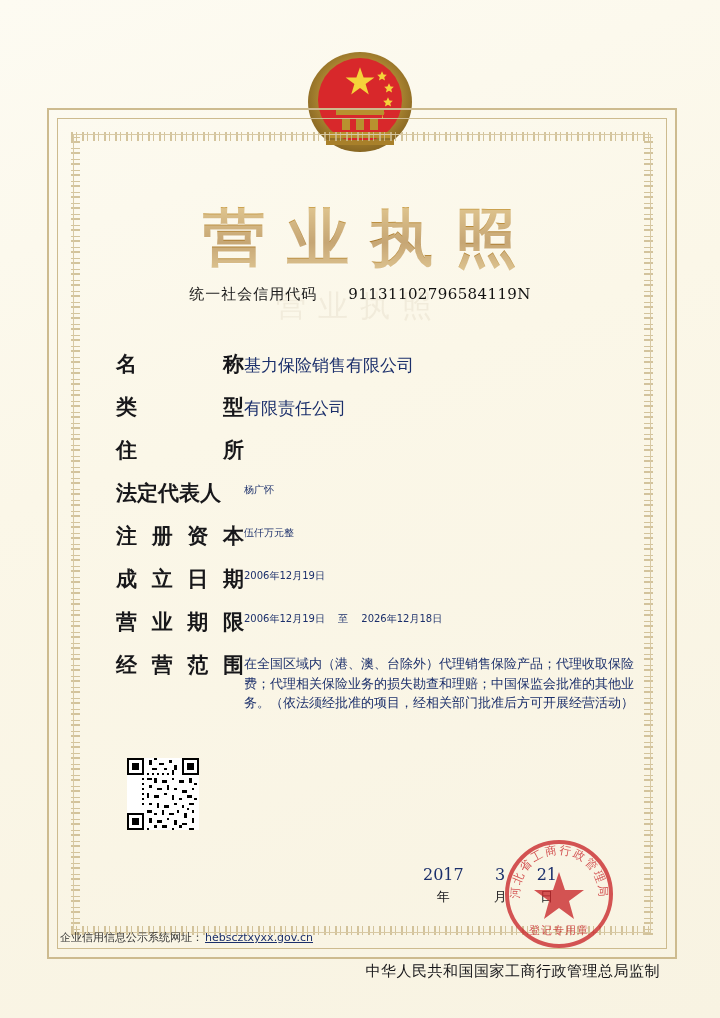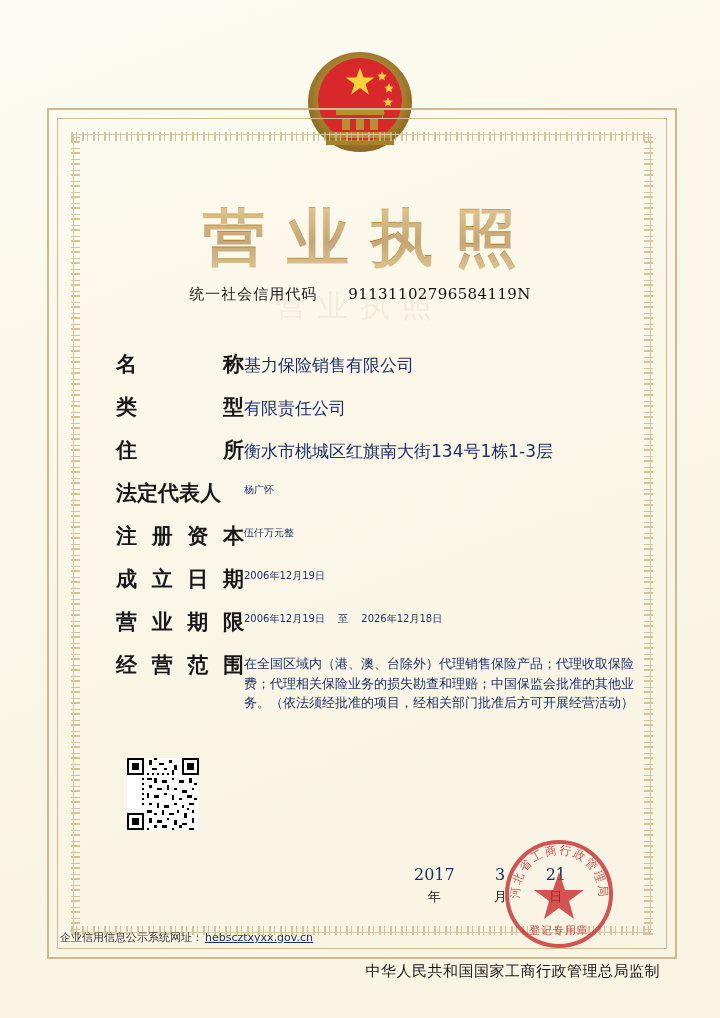--- a/index.html
+++ b/index.html
@@ -110,21 +110,21 @@
 
   
   .reg{
     position:absolute;left:360px;top:855px;width:260px;
   }
   .reg-title{
     font-size:20px;font-weight:bold;color:#17171a;letter-spacing:8px;
     text-align:center;text-indent:8px;
   }
   .reg-date{
-    margin-top:10px;display:flex;justify-content:center;gap:39px;
+    margin-top:10px;display:flex;justify-content:center;gap:30px;
     font-family:"DejaVu Serif","Liberation Serif",serif;
     font-size:16px;color:#1b2f6b;
   }
   .reg-date .unit{
     display:block;font-size:13px;color:#17171a;text-align:center;margin-top:4px;
     font-family:"DejaVu Sans","Liberation Sans",sans-serif;
   }
   .reg-col{text-align:center;}
 
   
@@ -212,21 +212,20 @@
         <span>型</span>
       </div>
       <div class="f-value big">有限责任公司</div>
     </div>
 
     <div class="field">
       <div class="f-label spread">
         <span>住</span>
         <span>所</span>
       </div>
-      <div class="f-value big">衡水市桃城区红旗南大街134号1栋1-3层</div>
     </div>
 
     <div class="field">
       <div class="f-label">法定代表人</div>
       <div class="f-value">杨广怀</div>
     </div>
 
     <div class="field">
       <div class="f-label spread">
         <span>注</span>

